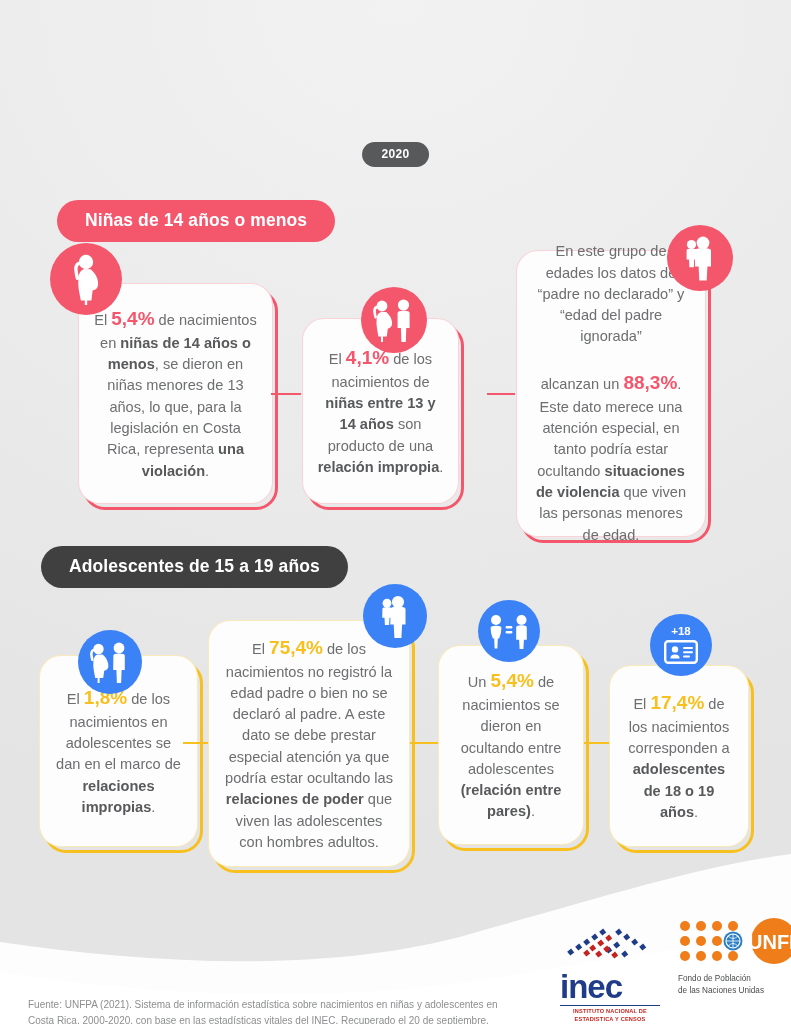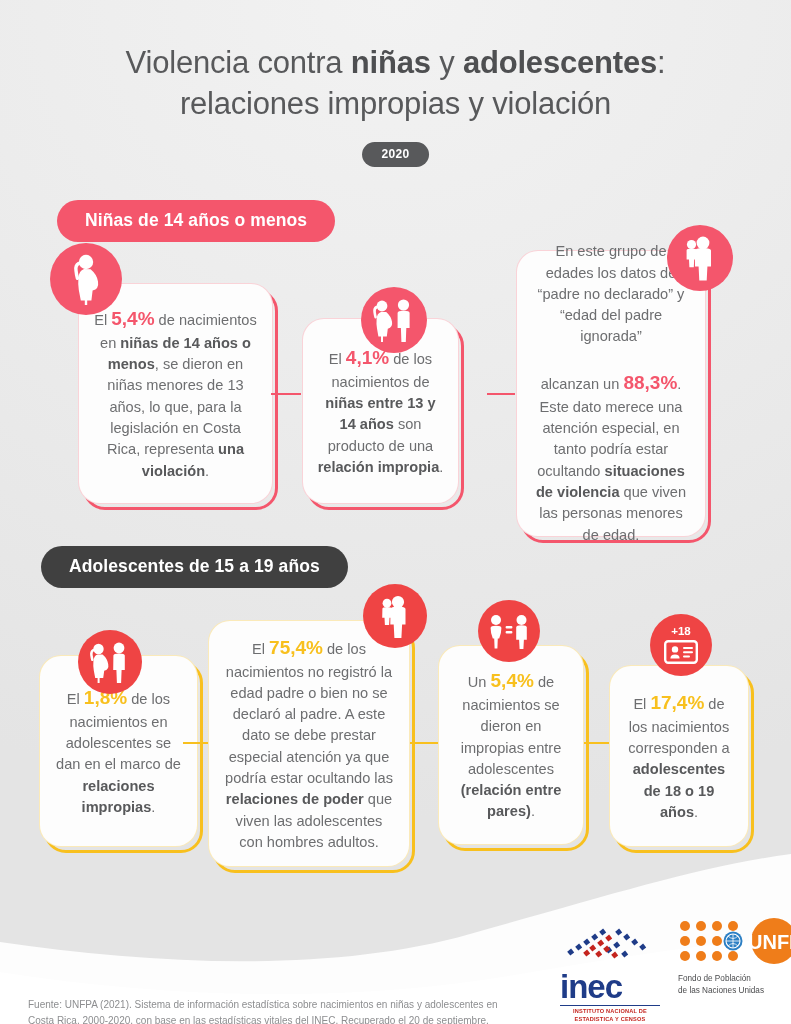--- a/index.html
+++ b/index.html
@@ -67,21 +67,21 @@
   .card .txt b{font-weight:700;color:#58595b;}
   .card .pct{font-weight:700;font-size:19px;color:#f4566c;}
   .card.y .pct{color:#f8c01e;}
 
   
   .icon-bub{
     position:absolute;border-radius:50%;
     background:#f4566c;display:flex;align-items:center;justify-content:center;
     z-index:4;
   }
-  .icon-bub.y{background:#ef4444;}
+  .icon-bub.y{background:#3b82f6;}
   .icon-bub svg{display:block;}
 
   
   .conn{position:absolute;background:#f4566c;height:2px;z-index:1;}
   .conn.y{background:#f8c01e;}
 
   
   .source{
     position:absolute;left:28px;top:963px;width:470px;
     font-size:10px;line-height:1.55;color:#8d8e90;margin-top:34px;
@@ -108,24 +108,20 @@
 
 <div class="page">
 
   <div class="bg-grad"></div>
 
   <svg class="bg-wave" viewBox="0 0 791 200" preserveAspectRatio="none">
     <path d="M0 118 C 150 140 330 150 470 110 C 600 74 700 42 791 30 L791 200 L0 200 Z" fill="#fdfdfd"></path>
     <path d="M0 148 C 180 176 360 178 520 150 C 650 128 720 118 791 114 L791 200 L0 200 Z" fill="#ffffff" opacity="0.85"></path>
   </svg>
 
-  <div class="title">
-    <span><span>Violencia contra </span><b>niñas</b><span> y </span><b>adolescentes</b><span>:</span></span><br>
-    <span>relaciones impropias y violación</span>
-  </div>
 
   <div class="year-pill">2020</div>
 
   <div class="sec-pill sec-pink" style="background: rgb(244, 86, 108);">Niñas de 14 años o menos</div>
 
   <div class="conn" style="left:271px;top:393px;width:30px;"></div>
   <div class="conn" style="left:487px;top:393px;width:28px;"></div>
 
   <div class="card" style="left:78px;top:283px;width:195px;height:221px;">
     <div class="shadow"></div>
@@ -208,21 +204,21 @@
       <circle cx="23" cy="8" r="6.1" fill="#fff"></circle>
       <path d="M15.5 15 q0 -2.5 7.5 -2.5 q7.5 0 7.5 2.5 l0 15.4 h-3.4 l-.7 13.6 h-7 l-.7 -13.6 h-3.4 z" fill="#fff"></path>
       <circle cx="12" cy="9.2" r="4.4" fill="#fff"></circle>
       <path d="M7.4 14.8 q0 -1.7 4.7 -1.7 q4.7 0 4.7 1.7 l0 9 h-2.3 l-.4 7.2 h-4.2 l-.4 -7.2 h-2.3 z" fill="#fff"></path>
     </svg>
   </div>
 
   <div class="card y" style="left:438px;top:645px;width:146px;height:200px;">
     <div class="shadow"></div>
     <div class="body">
-      <div class="txt"><span>Un </span><span class="pct">5,4%</span><span> de nacimientos se dieron en impropias entre adolescentes </span><b>(relación entre pares)</b><span>.</span></div>
+      <div class="txt"><span>Un </span><span class="pct">5,4%</span><span> de nacimientos se dieron en ocultando entre adolescentes </span><b>(relación entre pares)</b><span>.</span></div>
     </div>
   </div>
   <div class="icon-bub y" style="left:478px;top:600px;width:62px;height:62px;">
     <svg width="46" height="36" viewBox="0 0 46 36">
       <circle cx="10" cy="7" r="5" fill="#fff"></circle>
       <path d="M4.6 15 q0 -2.2 5.4 -2.2 q5.4 0 5.4 2.2 q0 5.5 -2.2 10.4 h-1.4 l-.4 10.2 h-2.8 l-.4 -10.2 h-1.4 q-2.2 -4.9 -2.2 -10.4 z" fill="#fff"></path>
       <circle cx="35.5" cy="7" r="5" fill="#fff"></circle>
       <path d="M30.2 14.2 q0 -2 5.3 -2 q5.3 0 5.3 2 l0 12.6 h-2.9 l-.5 9.2 h-3.8 l-.5 -9.2 h-2.9 z" fill="#fff"></path>
       <rect x="19.6" y="13" width="6.8" height="2.4" rx="1" fill="#fff"></rect>
       <rect x="19.6" y="18" width="6.8" height="2.4" rx="1" fill="#fff"></rect>

